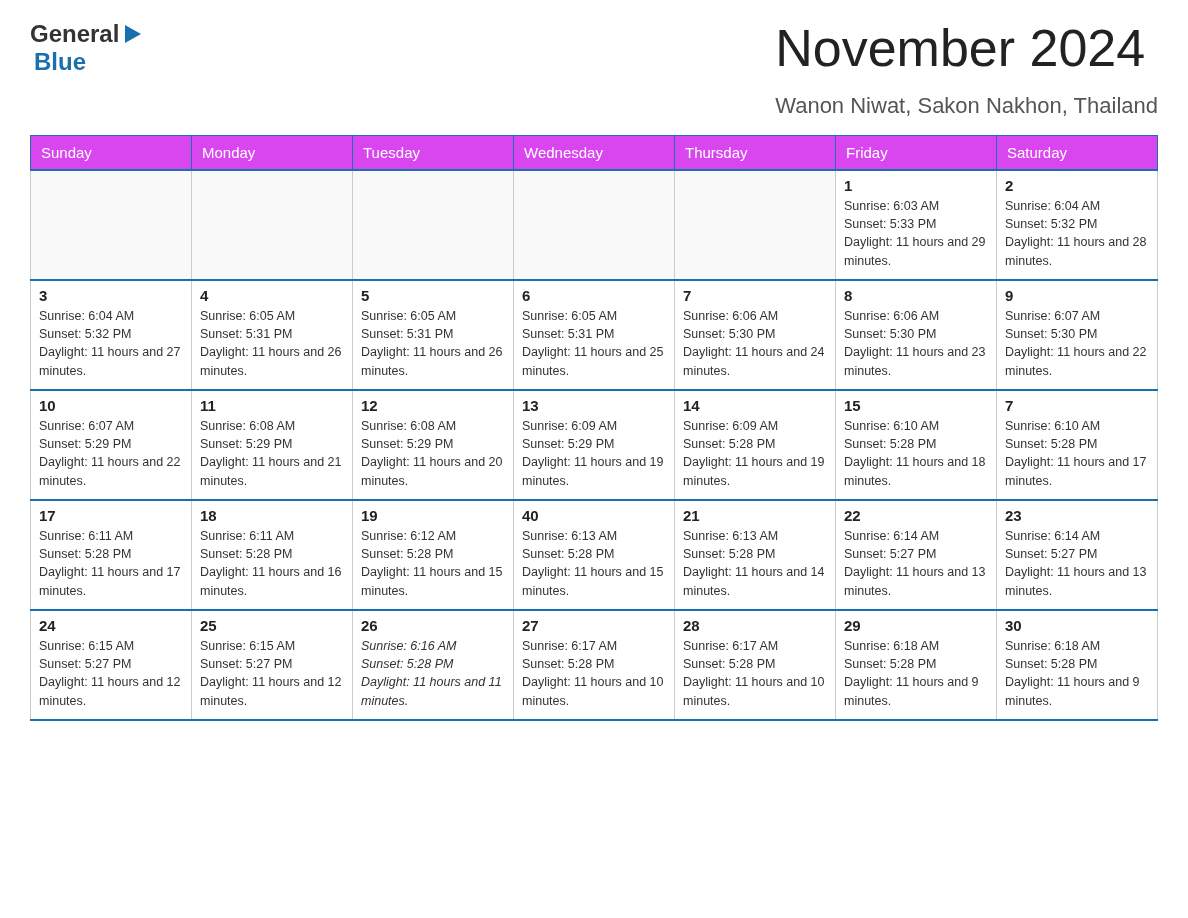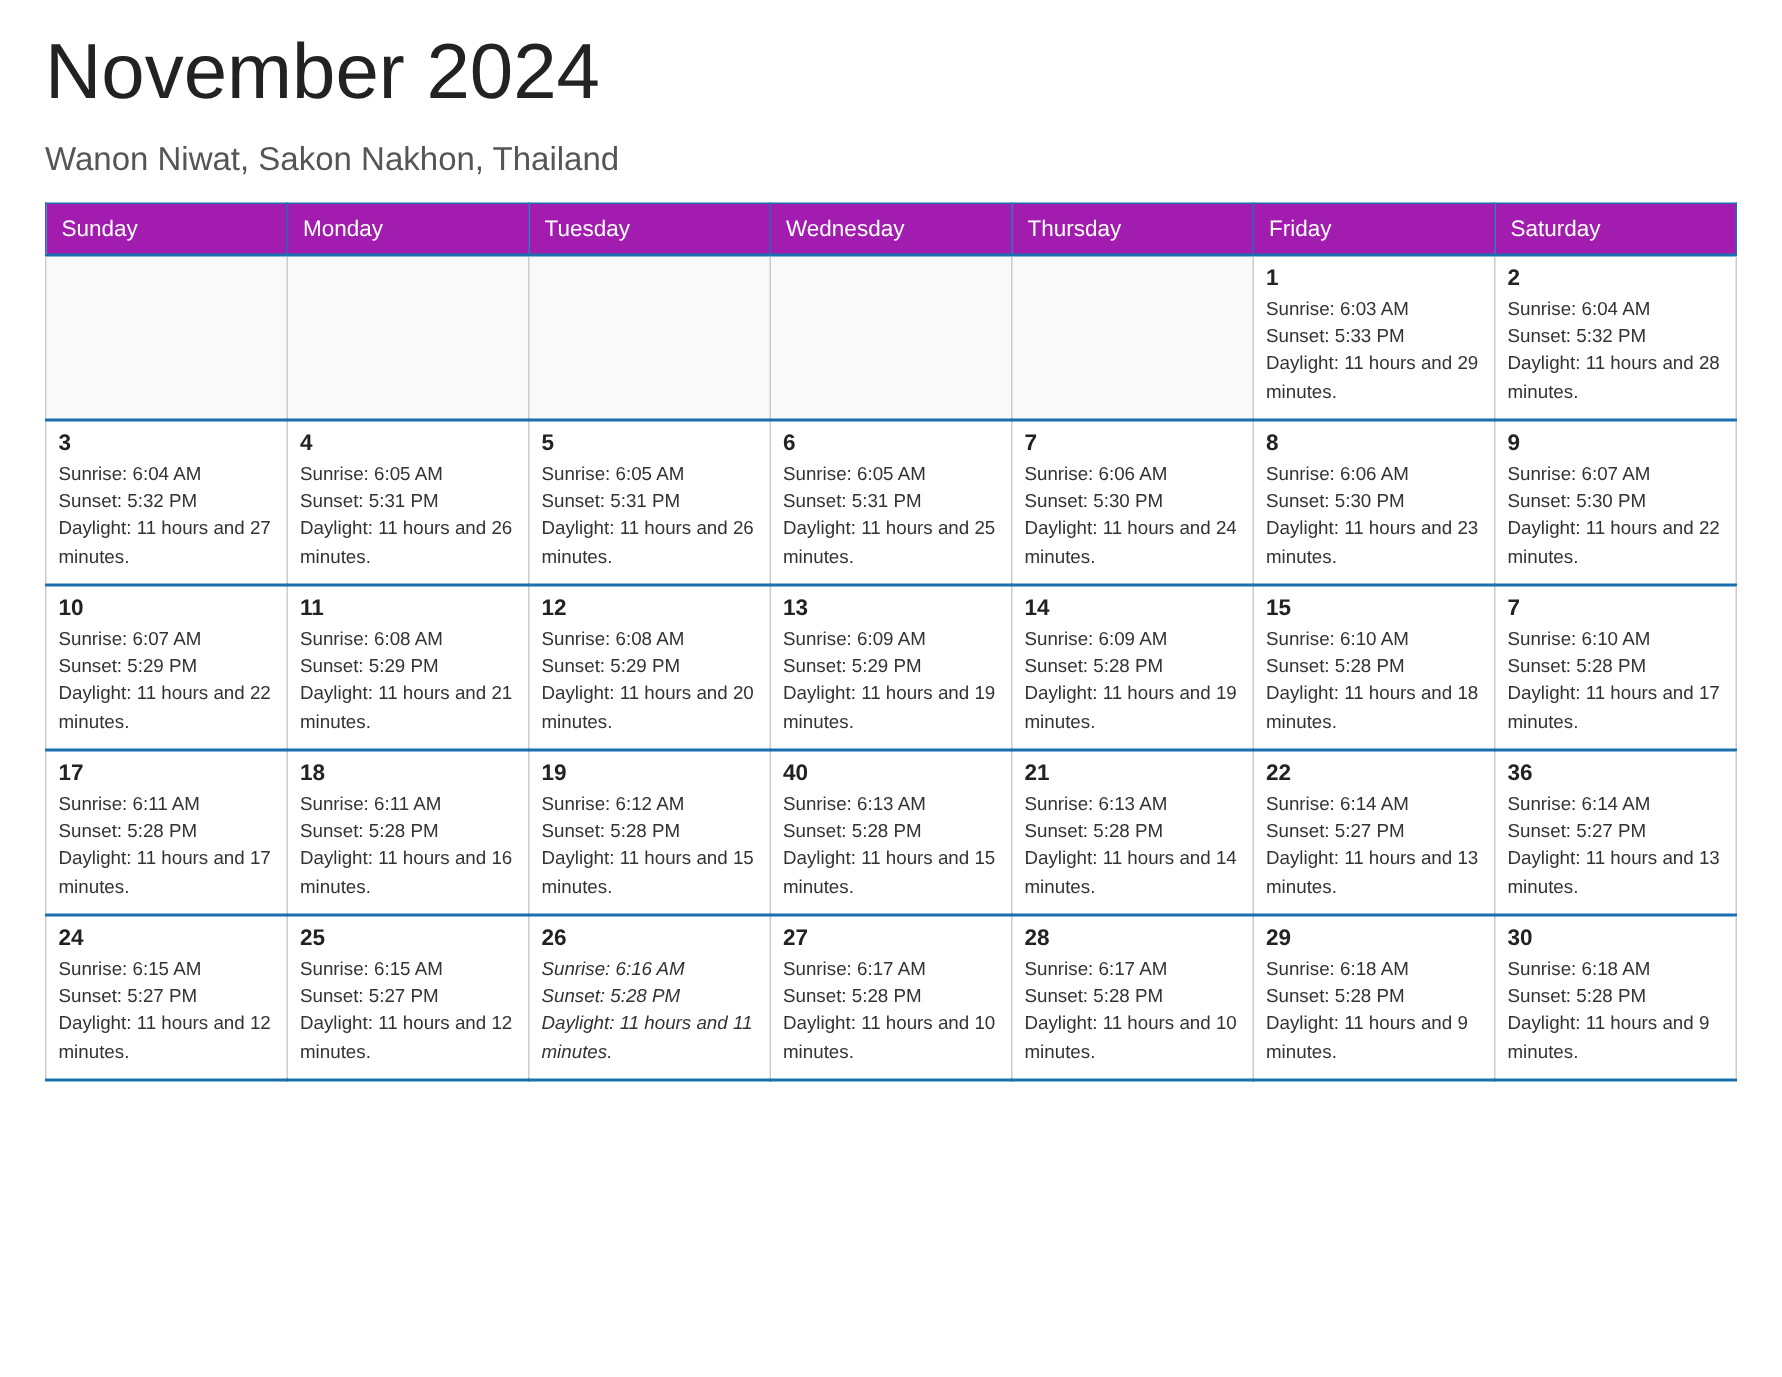--- a/index.html
+++ b/index.html
@@ -29,21 +29,21 @@
       font-size: 22px;
       color: #555;
       margin-top: 16px;
     }
     .calendar-table {
       width: 100%;
       border-collapse: collapse;
       table-layout: fixed;
     }
     .calendar-table th {
-      background-color: #a21caf;
+      background-color: #d946ef;
       color: #fff;
       font-size: 15px;
       font-weight: normal;
       padding: 8px 10px;
       text-align: left;
       border: 1px solid #1a6faf;
     }
     .calendar-table td {
       vertical-align: top;
       border: 1px solid #ccc;
@@ -80,20 +80,31 @@
       align-items: center;
     }
     .logo-svg {
       margin-left: 4px;
     }
   </style>
 </head>
 <body>
 
 <div class="header">
+  <div class="logo-wrapper">
+    <div class="logo-row">
+      <span style="font-size:24px;font-weight:bold;color:#333;">General</span>
+      <svg class="logo-svg" width="20" height="22" viewBox="0 0 20 22">
+        <polygon points="2,2 18,11 2,20" fill="#1a6faf"></polygon>
+      </svg>
+    </div>
+    <div>
+      <span style="font-size:24px;font-weight:bold;color:#1a6faf;margin-left:4px;">Blue</span>
+    </div>
+  </div>
   <div class="title-block">
     <div class="month-title">November 2024</div>
     <div class="location-title">Wanon Niwat, Sakon Nakhon, Thailand</div>
   </div>
 </div>
 
 <table class="calendar-table">
   <thead>
     <tr>
     <th>Sunday</th>
@@ -244,21 +255,21 @@
 Sunset: 5:28 PM
 Daylight: 11 hours and 14 minutes.</div>
         </td>
         <td>
           <span class="day-number">22</span>
           <div class="day-info" style="white-space: pre-line;">Sunrise: 6:14 AM
 Sunset: 5:27 PM
 Daylight: 11 hours and 13 minutes.</div>
         </td>
         <td>
-          <span class="day-number">36</span>
+          <span class="day-number">23</span>
           <div class="day-info" style="white-space: pre-line;">Sunrise: 6:14 AM
 Sunset: 5:27 PM
 Daylight: 11 hours and 13 minutes.</div>
         </td>
       </tr>
       <tr>
         <td>
           <span class="day-number">24</span>
           <div class="day-info" style="white-space: pre-line;">Sunrise: 6:15 AM
 Sunset: 5:27 PM

